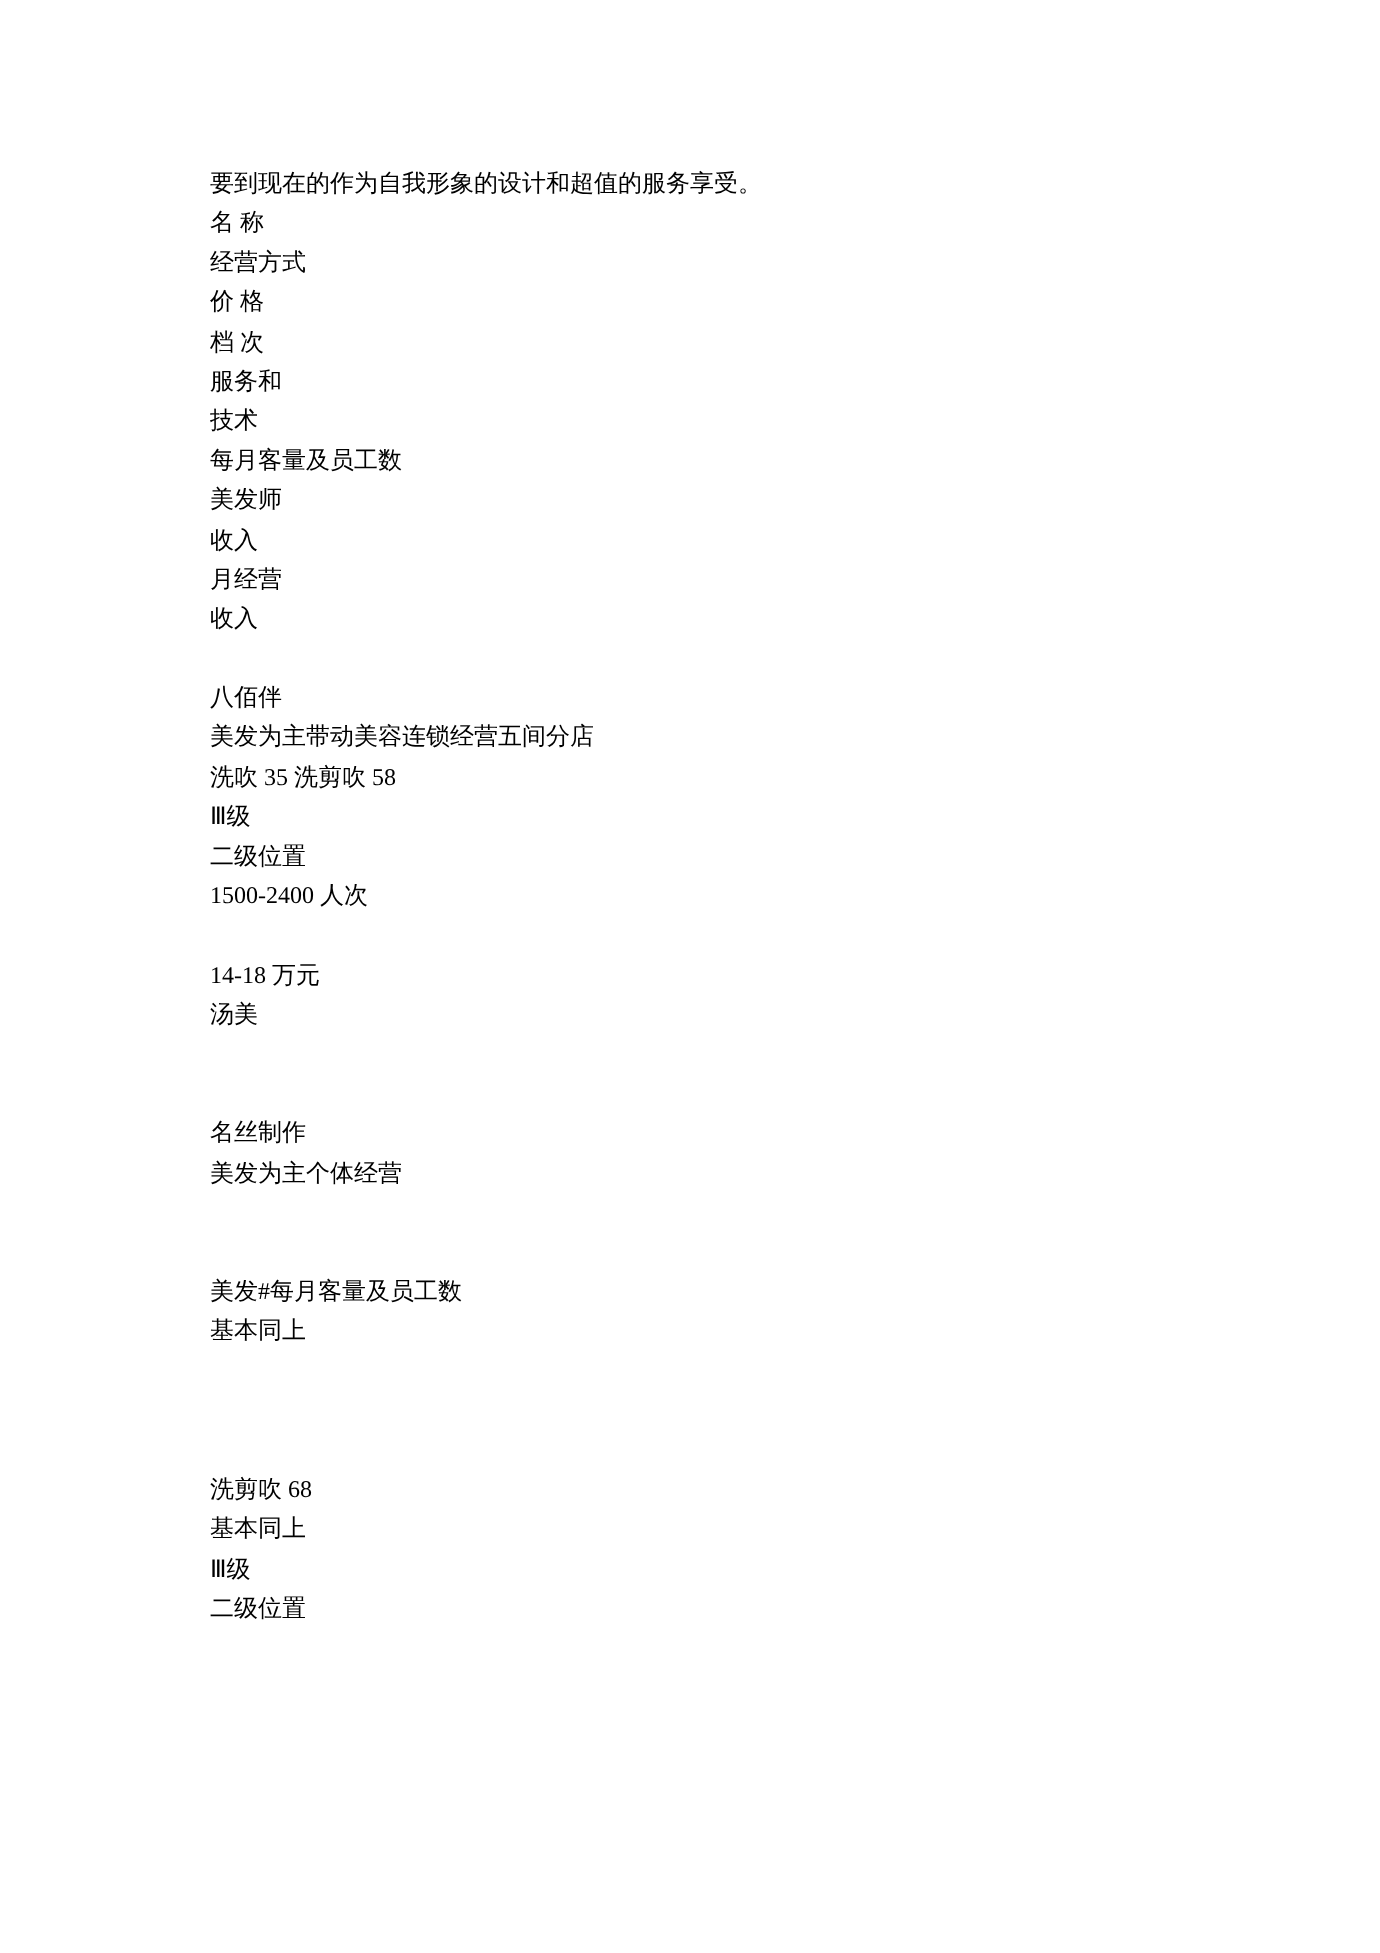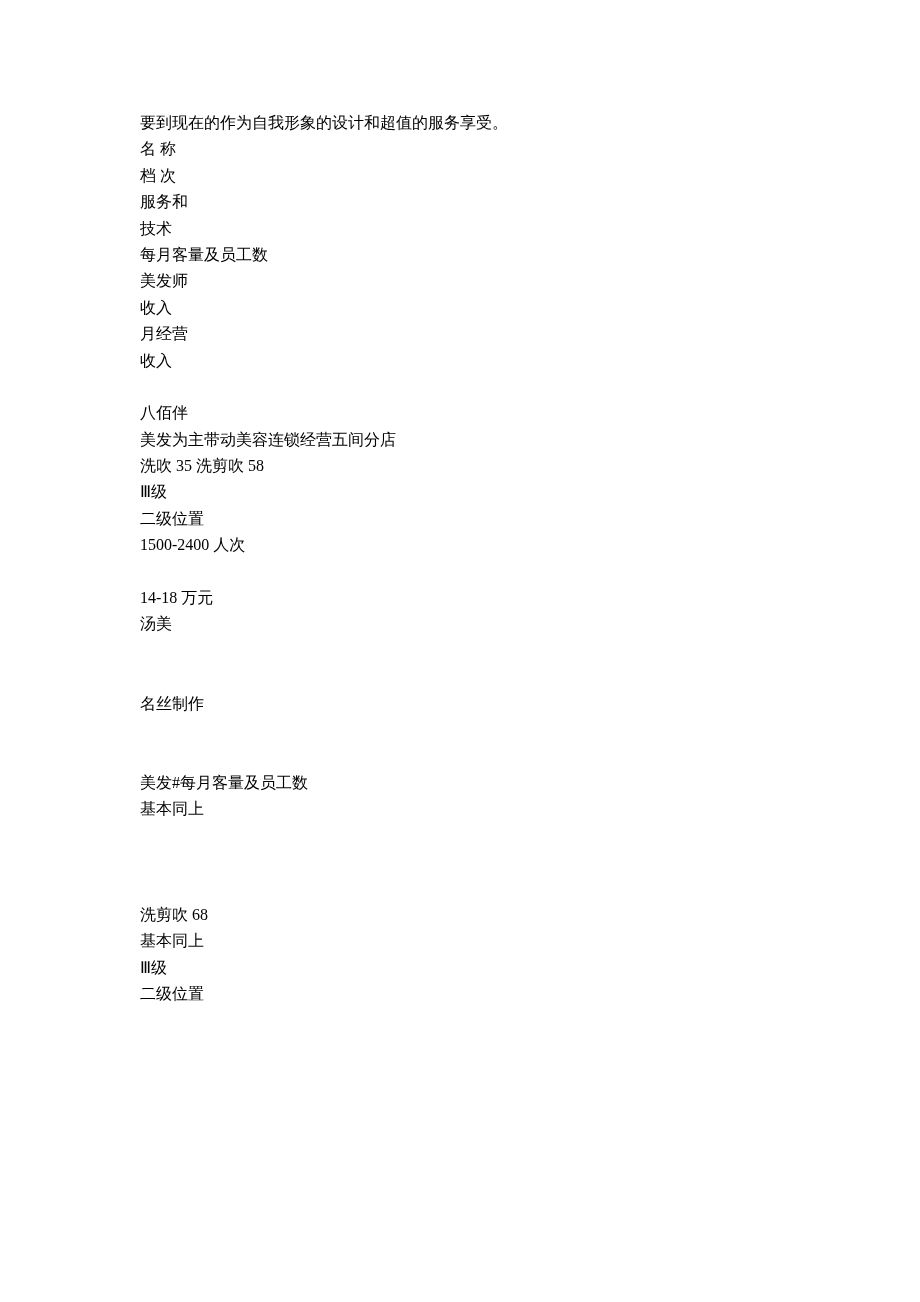--- a/index.html
+++ b/index.html
@@ -24,20 +24,22 @@
     .blank {
       height: 1.65em;
     }
   </style>
 </head>
 <body>
 
 <div id="content">
     <span class="line">要到现在的作为自我形象的设计和超值的服务享受。</span>
     <span class="line">名 称</span>
+    <span class="line">经营方式</span>
+    <span class="line">价 格</span>
     <span class="line">档 次</span>
     <span class="line">服务和</span>
     <span class="line">技术</span>
     <span class="line">每月客量及员工数</span>
     <span class="line">美发师</span>
     <span class="line">收入</span>
     <span class="line">月经营</span>
     <span class="line">收入</span>
     <span class="line blank"></span>
     <span class="line">八佰伴</span>
@@ -45,20 +47,21 @@
     <span class="line">洗吹 35 洗剪吹 58</span>
     <span class="line">Ⅲ级</span>
     <span class="line">二级位置</span>
     <span class="line">1500-2400 人次</span>
     <span class="line blank"></span>
     <span class="line">14-18 万元</span>
     <span class="line">汤美</span>
     <span class="line blank"></span>
     <span class="line blank"></span>
     <span class="line">名丝制作</span>
+    <span class="line">美发为主个体经营</span>
     <span class="line blank"></span>
     <span class="line blank"></span>
     <span class="line">美发#每月客量及员工数</span>
     <span class="line">基本同上</span>
     <span class="line blank"></span>
     <span class="line blank"></span>
     <span class="line blank"></span>
     <span class="line">洗剪吹 68</span>
     <span class="line">基本同上</span>
     <span class="line">Ⅲ级</span>

